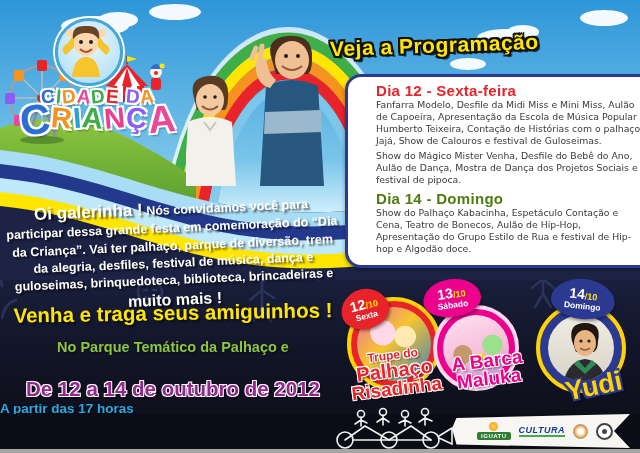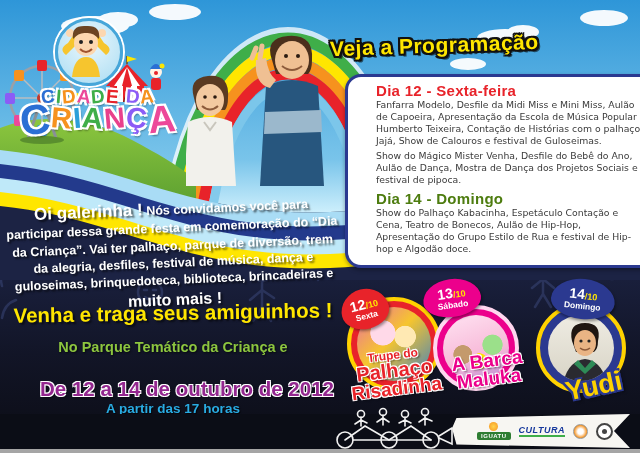--- a/index.html
+++ b/index.html
@@ -28,23 +28,23 @@
   #invite{left:7px;top:197px;width:332px;z-index:6;text-align:center;color:#fff;
     font-weight:bold;font-size:12.5px;line-height:1.38;transform:rotate(-2.5deg);
     text-shadow:2px 2px 2px rgba(0,0,0,.6);}
   #invite .greet{font-size:17px;}
   #invite .emph{font-size:16px;}
   #venha{left:0;top:301px;width:346px;z-index:6;text-align:center;transform:rotate(-1deg);
     font-size:20.5px;font-weight:bold;color:#ffe600;text-shadow:2px 2px 2px rgba(0,0,0,.6);}
   #venue{left:0;top:339px;width:346px;z-index:6;text-align:center;
     font-size:14.5px;line-height:1.18;font-weight:bold;color:#8dc63f;
     text-shadow:1px 1px 2px rgba(0,0,0,.6);}
-  #daterange{left:14px;top:377px;width:346px;z-index:6;text-align:center;
+  #daterange{left:0;top:377px;width:346px;z-index:6;text-align:center;
     font-size:20.5px;font-weight:bold;color:#93278f;}
-  #time{left:0;top:401px;width:346px;z-index:6;text-align:center;
+  #time{left:0;top:401px;width:346px;z-index:6;
     font-size:13.5px;font-weight:bold;color:#29abe2;text-shadow:1px 1px 1px rgba(0,0,0,.7);}
   #bottomband{left:0;top:414px;width:640px;height:35px;background:#0b0d16;z-index:7;}
   #graybar{left:0;top:449px;width:640px;height:4px;background:#a5a5a5;z-index:9;}
   #entrada{left:128px;top:418px;width:215px;z-index:8;text-align:center;
     font-size:21px;font-weight:bold;color:#ed1c24;letter-spacing:.5px;}
 
   
   #boycircle{left:55px;top:14px;width:62px;height:62px;border-radius:50%;
     background:radial-gradient(circle at 50% 35%,#eaf7fd,#a9dcf2);
     border:3px solid #46a6d9;box-shadow:0 0 0 2px #ffffff;overflow:hidden;}
@@ -274,21 +274,21 @@
       <div class="day-title" style="color: #4d7c0f;">Dia 14 - Domingo</div>
       <div class="day-desc">Show do Palhaço Kabacinha, Espetáculo Contação e Cena, Teatro de Bonecos, Aulão de Hip-Hop, Apresentação do Grupo Estilo de Rua e festival de Hip-hop e Algodão doce.</div>
     </div>
   </div>
 
   <div id="invite" class="abs">
     <span class="greet">Oi galerinha !</span><span> Nós convidamos você para participar dessa grande festa em comemoração do “Dia da Criança”. Vai ter palhaço, parque de diversão, trem da alegria, desfiles, festival de música, dança e guloseimas, brinquedoteca, biblioteca, brincadeiras e </span><span class="emph">muito mais !</span>
   </div>
   <div id="venha" class="abs">Venha e traga seus amiguinhos !</div>
   <div id="venue" class="abs">
-    <div>No Parque Temático da Criança e</div>
+    <div>No Parque Temático da Palhaço e</div>
   </div>
   <div id="daterange" class="abs ow1">De 12 a 14 de outubro de 2012</div>
   <div id="time" class="abs">A partir das 17 horas</div>
 
   <div id="b1c" class="abs badge-circle">
     <div class="badge-photo" style="background:radial-gradient(circle at 35% 35%,#ffd9e8 0 18%,transparent 19%),radial-gradient(circle at 65% 40%,#ffe9b3 0 16%,transparent 17%),linear-gradient(135deg,#e86aa8,#f6c52e 45%,#3f7fc0)"></div>
   </div>
   <div id="b1bub" class="abs bubble">
     <div class="num"><span>12</span><span class="slash">/10</span></div>
     <div class="wd">Sexta</div>

